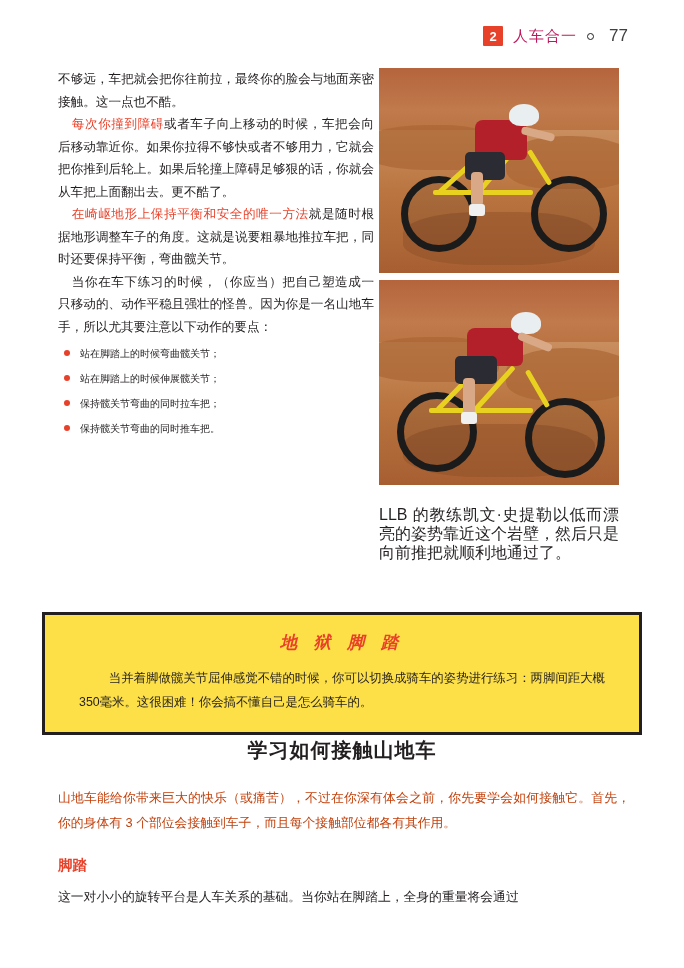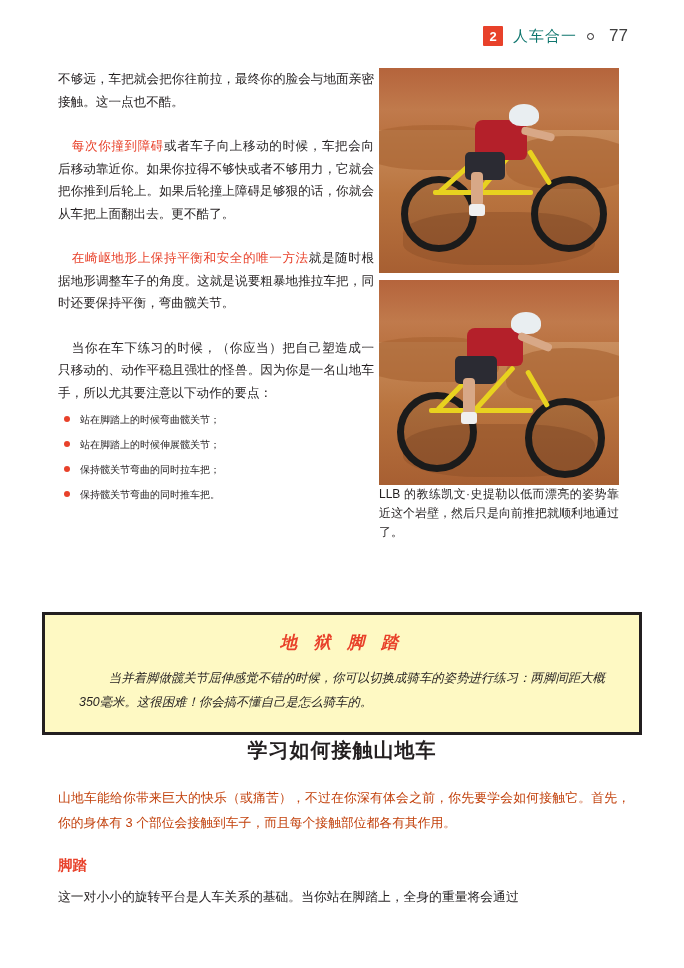--- a/index.html
+++ b/index.html
@@ -37,21 +37,21 @@
     color: #ffffff;
     font-size: 13px;
     font-weight: bold;
     display: flex;
     align-items: center;
     justify-content: center;
     border-radius: 1px;
   }
   .chap-title {
     font-size: 15px;
-    color: #0f766e;
+    color: #be185d;
     letter-spacing: 1px;
   }
   .header-dot {
     width: 5px;
     height: 5px;
     border: 1px solid #231f20;
     border-radius: 50%;
     display: inline-block;
   }
   .page-num {
@@ -84,21 +84,20 @@
   .col-figure {
     width: 240px;
   }
 
   p.para {
     margin: 0 0 0 0;
     text-indent: 0;
   }
   p.indent {
     text-indent: 1.1em;
-    margin-top: 22px;
   }
   .hl {
     color: #e8412a;
   }
 
   
   ul.bullets {
     list-style: none;
     margin: 3px 0 3px 0;
     padding: 0;
@@ -124,24 +123,24 @@
     width: 240px;
     height: 205px;
     position: relative;
     overflow: hidden;
     background: #c98b5e;
   }
   .photo + .photo {
     margin-top: 7px;
   }
   .caption {
-    font-size: 12px;
+    font-size: 16px;
     line-height: 19px;
     color: #231f20;
-    margin-top: 0;
+    margin-top: 20px;
     text-align: justify;
   }
 
   
   .sky {
     position: absolute;
     left: 0; right: 0; top: 0;
     height: 34%;
     background: linear-gradient(180deg, #b5643c 0%, #c07a4c 60%, #b9713f 100%);
   }
@@ -206,35 +205,34 @@
 
   
   .hell-box {
     position: absolute;
     left: 42px;
     top: 612px;
     width: 600px;
     border: 3px solid #231f20;
     box-sizing: border-box;
     padding: 16px 34px 18px 34px;
-    background: #fef9c3;
+    background: #fde047;
   }
   .hell-title {
     text-align: center;
     color: #e8412a;
     font-weight: bold;
     font-style: italic;
     font-size: 17px;
     letter-spacing: 6px;
     margin: 0 0 12px 0;
   }
   .hell-text {
     font-size: 12.4px;
     line-height: 24px;
-    font-style: italic;
     color: #231f20;
     text-align: justify;
     text-indent: 2.4em;
     margin: 0;
   }
 
   
   .section-head {
     position: absolute;
     left: 0;

